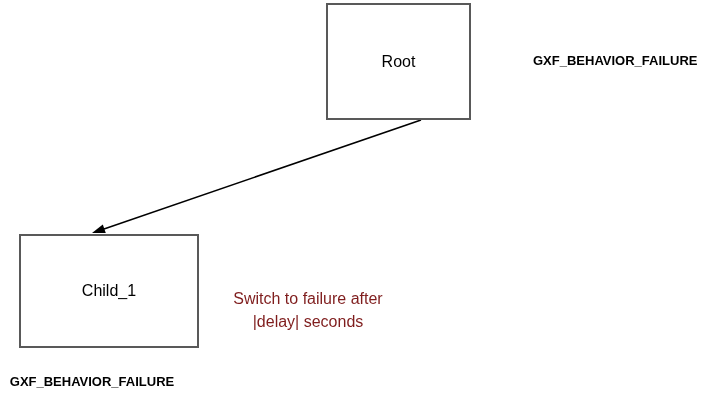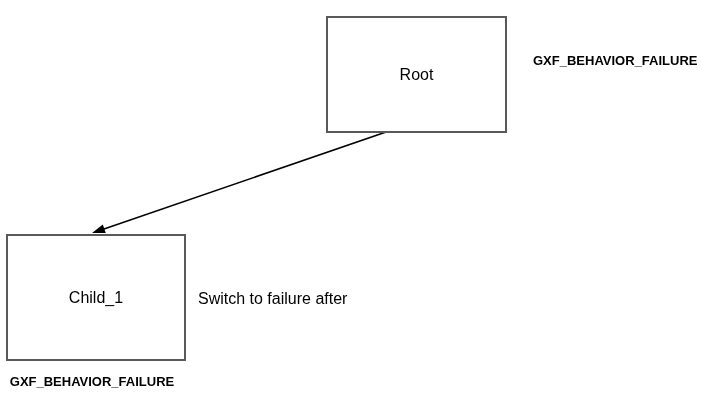--- a/index.html
+++ b/index.html
@@ -29,29 +29,29 @@
     background: #ffffff;
     border: 2px solid #595959;
     display: flex;
     align-items: center;
     justify-content: center;
     color: #000000;
     font-size: 16px;
   }
   .node-root {
     left: 326px;
-    top: 16px;
-    width: 181px;
+    top: 3px;
+    width: 145px;
     height: 117px;
   }
   .node-child {
-    left: 6px;
+    left: 19px;
     top: 234px;
     width: 180px;
-    height: 127px;
+    height: 114px;
   }
   .status-label {
     position: absolute;
     font-size: 13px;
     font-weight: bold;
     color: #000000;
     line-height: 16px;
     white-space: nowrap;
   }
   .status-root {
@@ -62,24 +62,24 @@
     left: 2px;
     top: 374px;
     width: 180px;
     text-align: center;
   }
   .edge-annotation {
     position: absolute;
     left: 198px;
     top: 287px;
     width: 220px;
-    text-align: left;
+    text-align: center;
     font-size: 16px;
     line-height: 23px;
-    color: #000000;
+    color: #7f1d1d;
   }
 </style>
 </head>
 <body>
 
 <div class="canvas">
 
   <svg class="edge-layer" viewBox="0 0 701 401">
     <line x1="421" y1="120" x2="104" y2="229" stroke-width="1.6" fill="none" stroke="#000000"></line>
     <polygon points="92,233 102.8,224.4 105.8,233.1" fill="#000000"></polygon>
@@ -92,15 +92,16 @@
   <div class="status-label status-root">GXF_BEHAVIOR_FAILURE</div>
 
   <div class="node node-child">
     <span>Child_1</span>
   </div>
 
   <div class="status-label status-child">GXF_BEHAVIOR_FAILURE</div>
 
   <div class="edge-annotation">
     <div>Switch to failure after</div>
+    <div>|delay| seconds</div>
   </div>
 
 </div>
 
 </body></html>

